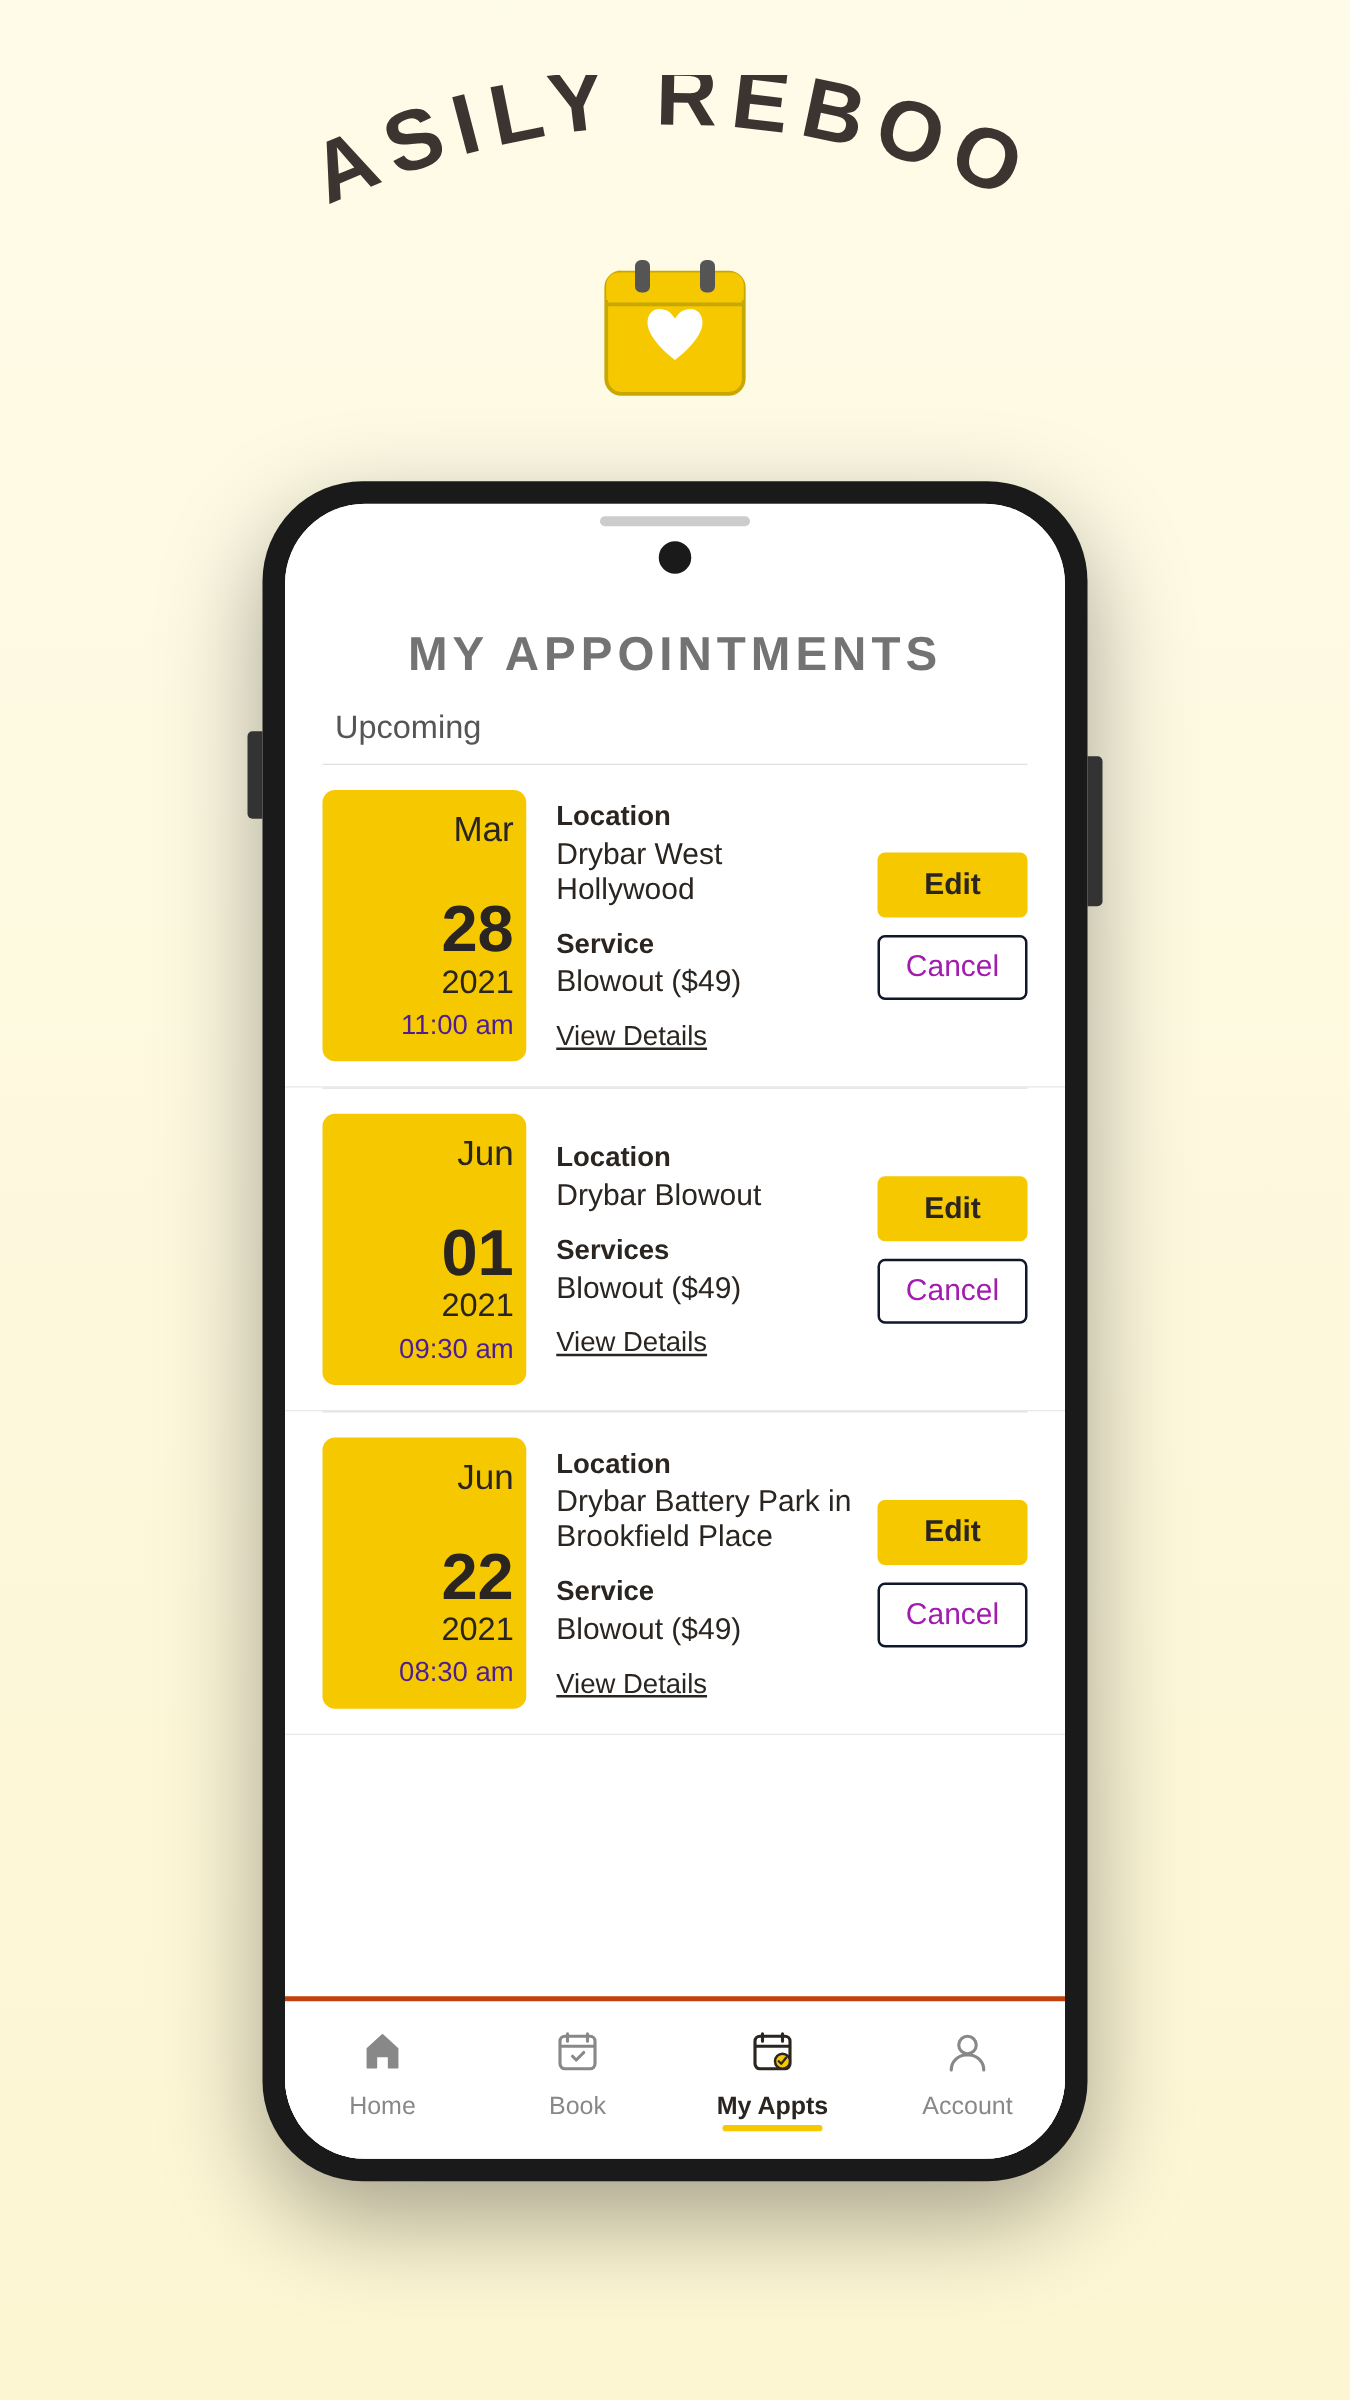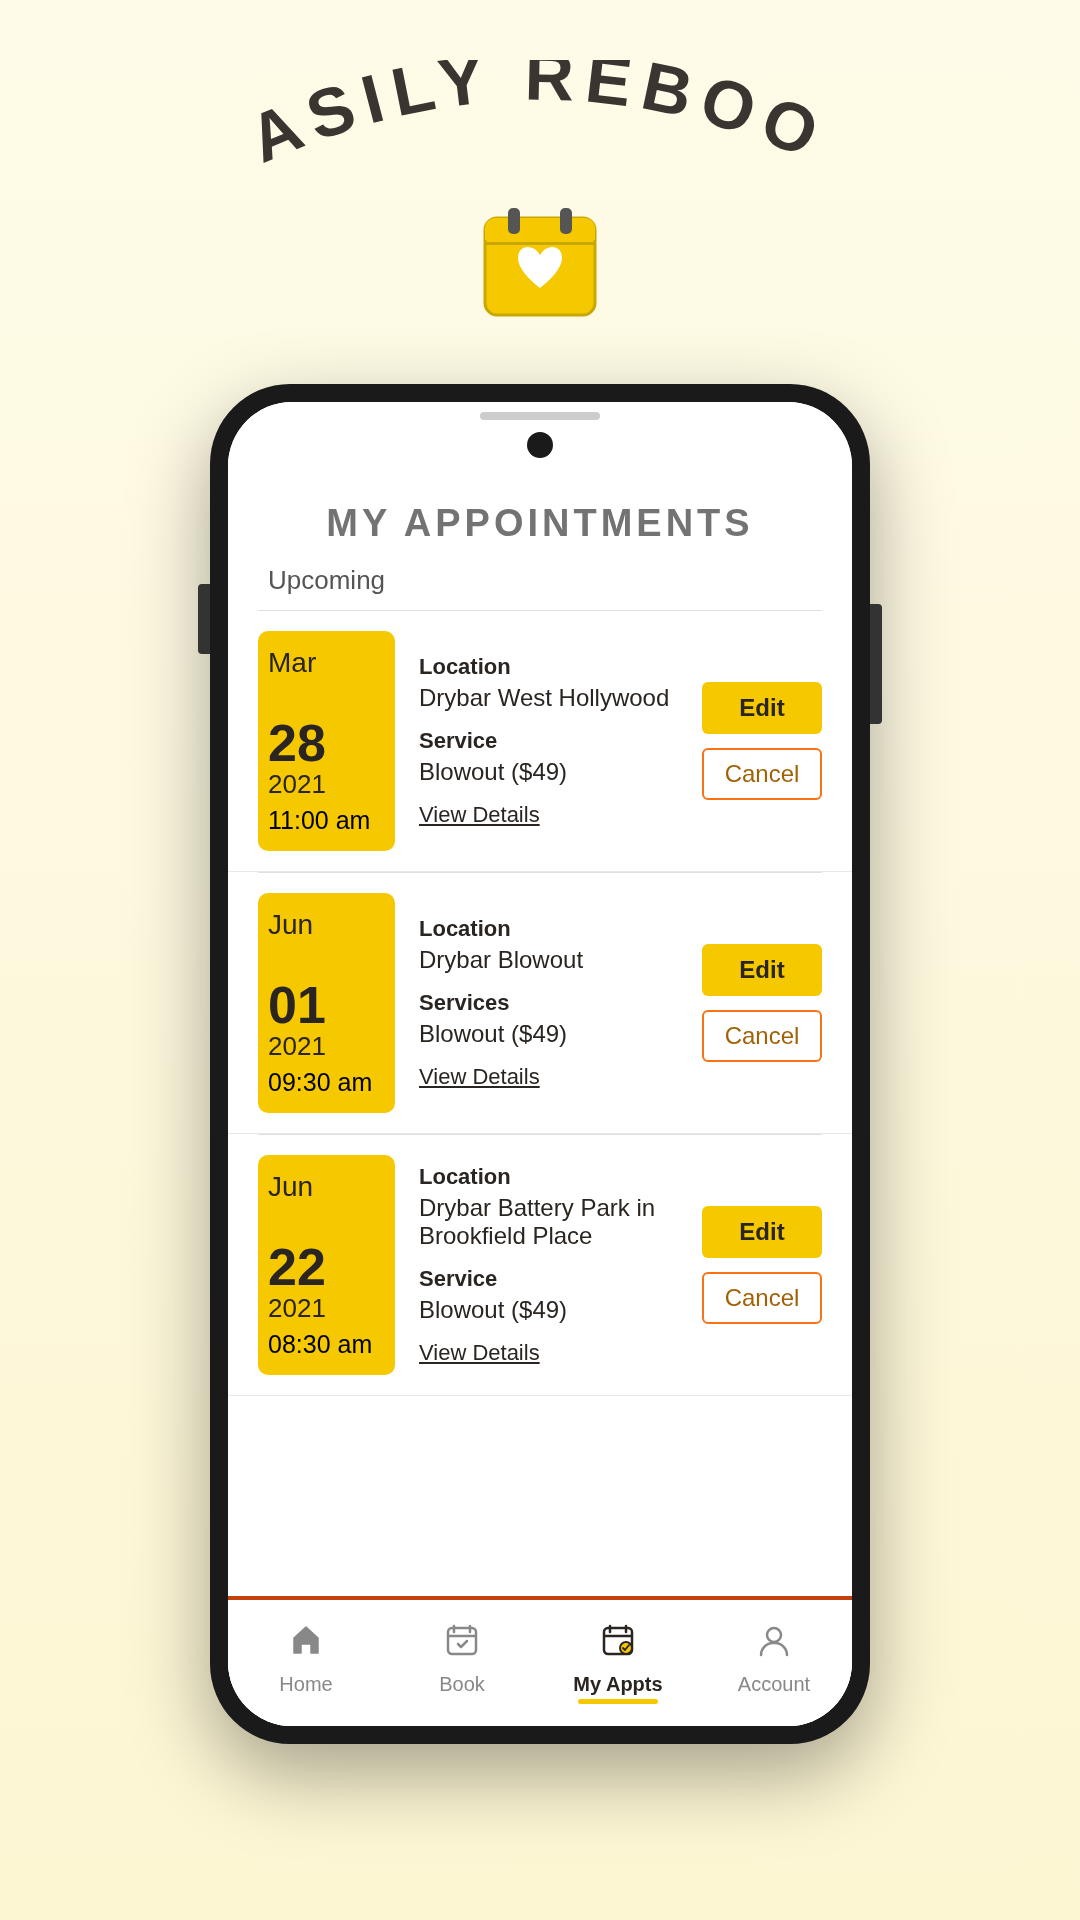--- a/index.html
+++ b/index.html
@@ -154,26 +154,26 @@
     .appointment-card {
       display: flex;
       flex-direction: row;
       align-items: stretch;
       padding: 20px 30px 20px 30px;
       border-bottom: 1px solid #e8e8e8;
       min-height: 190px;
     }
 
     .date-box {
-      width: 137px;
+      width: 163px;
       background: #f5c800;
       border-radius: 10px;
       display: flex;
       flex-direction: column;
-      align-items: flex-start;
+      align-items: flex-end;
       justify-content: center;
       flex-shrink: 0;
       padding: 16px 10px;
       margin-right: 24px;
     }
 
     .date-month {
       font-size: 28px;
       color: #2a2520;
       font-family: Arial, sans-serif;
@@ -189,22 +189,22 @@
       margin-top: 38px;
     }
 
     .date-year {
       font-size: 26px;
       color: #2a2520;
       font-family: Arial, sans-serif;
     }
 
     .date-time {
-      font-size: 25px;
-      color: #000000;
+      font-size: 22px;
+      color: #4c1d95;
       font-family: Arial, sans-serif;
       margin-top: 6px;
     }
 
     .appt-details {
       flex: 1;
       display: flex;
       flex-direction: column;
       justify-content: center;
     }
@@ -250,24 +250,24 @@
       font-weight: bold;
       color: #2a2520;
       font-family: Arial, sans-serif;
       cursor: pointer;
     }
 
     .btn-cancel {
       width: 120px;
       height: 52px;
       background: white;
-      border: 2px solid #f97316;
+      border: 2px solid #0f172a;
       border-radius: 6px;
       font-size: 24px;
-      color: #a16207;
+      color: #a21caf;
       font-family: Arial, sans-serif;
       cursor: pointer;
     }
 
     
     .bottom-nav {
       width: 100%;
       height: 130px;
       background: white;
       border-top: 4px solid #c2410c;

